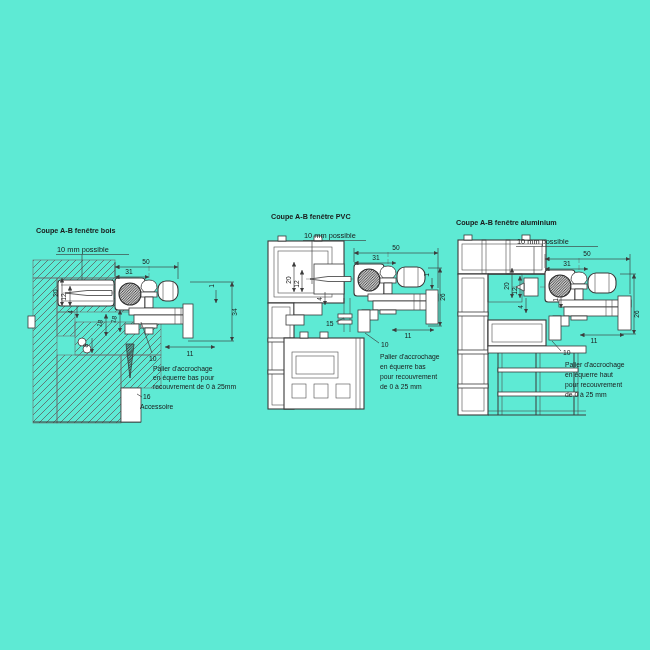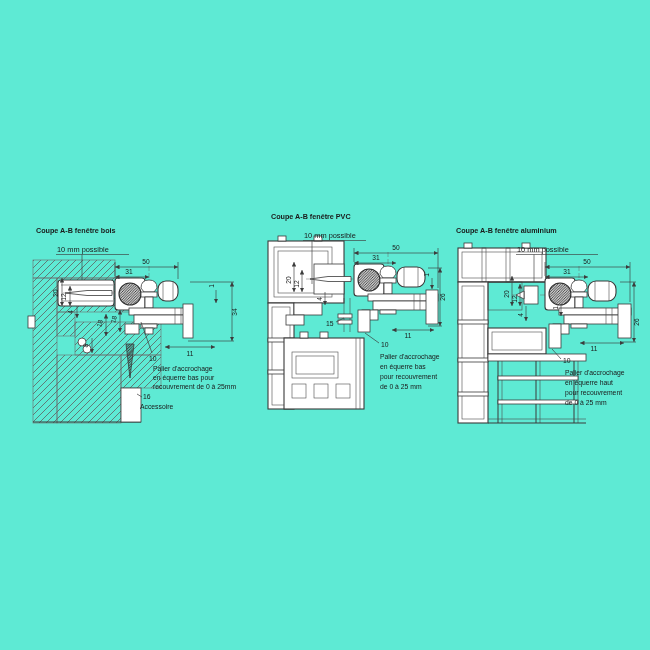--- a/index.html
+++ b/index.html
@@ -243,21 +243,21 @@
       <text class="dl" x="146" y="132">11</text>
       <text class="cl" x="64" y="120">15</text>
       <text class="cl" x="119" y="141">10</text>
       <text class="cl" x="118" y="153">Palier d'accrochage</text>
       <text class="cl" x="118" y="163">en équerre bas</text>
       <text class="cl" x="118" y="173">pour recouvrement</text>
       <text class="cl" x="118" y="183">de 0 à 25 mm</text>
     </svg>
   </section>
 
-  <section class="panel" style="left:448px;top:220px;">
+  <section class="panel" style="left:448px;top:212px;">
     <svg width="200" height="215" viewBox="0 0 200 215">
       <defs>
         <pattern id="c3" width="2.6" height="2.6" patternUnits="userSpaceOnUse">
           <path d="M0,2.6 L2.6,0 M-0.8,0.8 L0.8,-0.8 M1.8,3.4 L3.4,1.8" stroke="#2e2e2e" stroke-width="0.9" fill="none"></path>
         </pattern>
         <marker id="ma3" viewBox="0 0 6 6" markerWidth="4.5" markerHeight="4.5" refX="6" refY="3" orient="auto-start-reverse" markerUnits="userSpaceOnUse">
           <path d="M0,0 L6,3 L0,6 Z" fill="#3c3c3c"></path>
         </marker>
       </defs>
 

